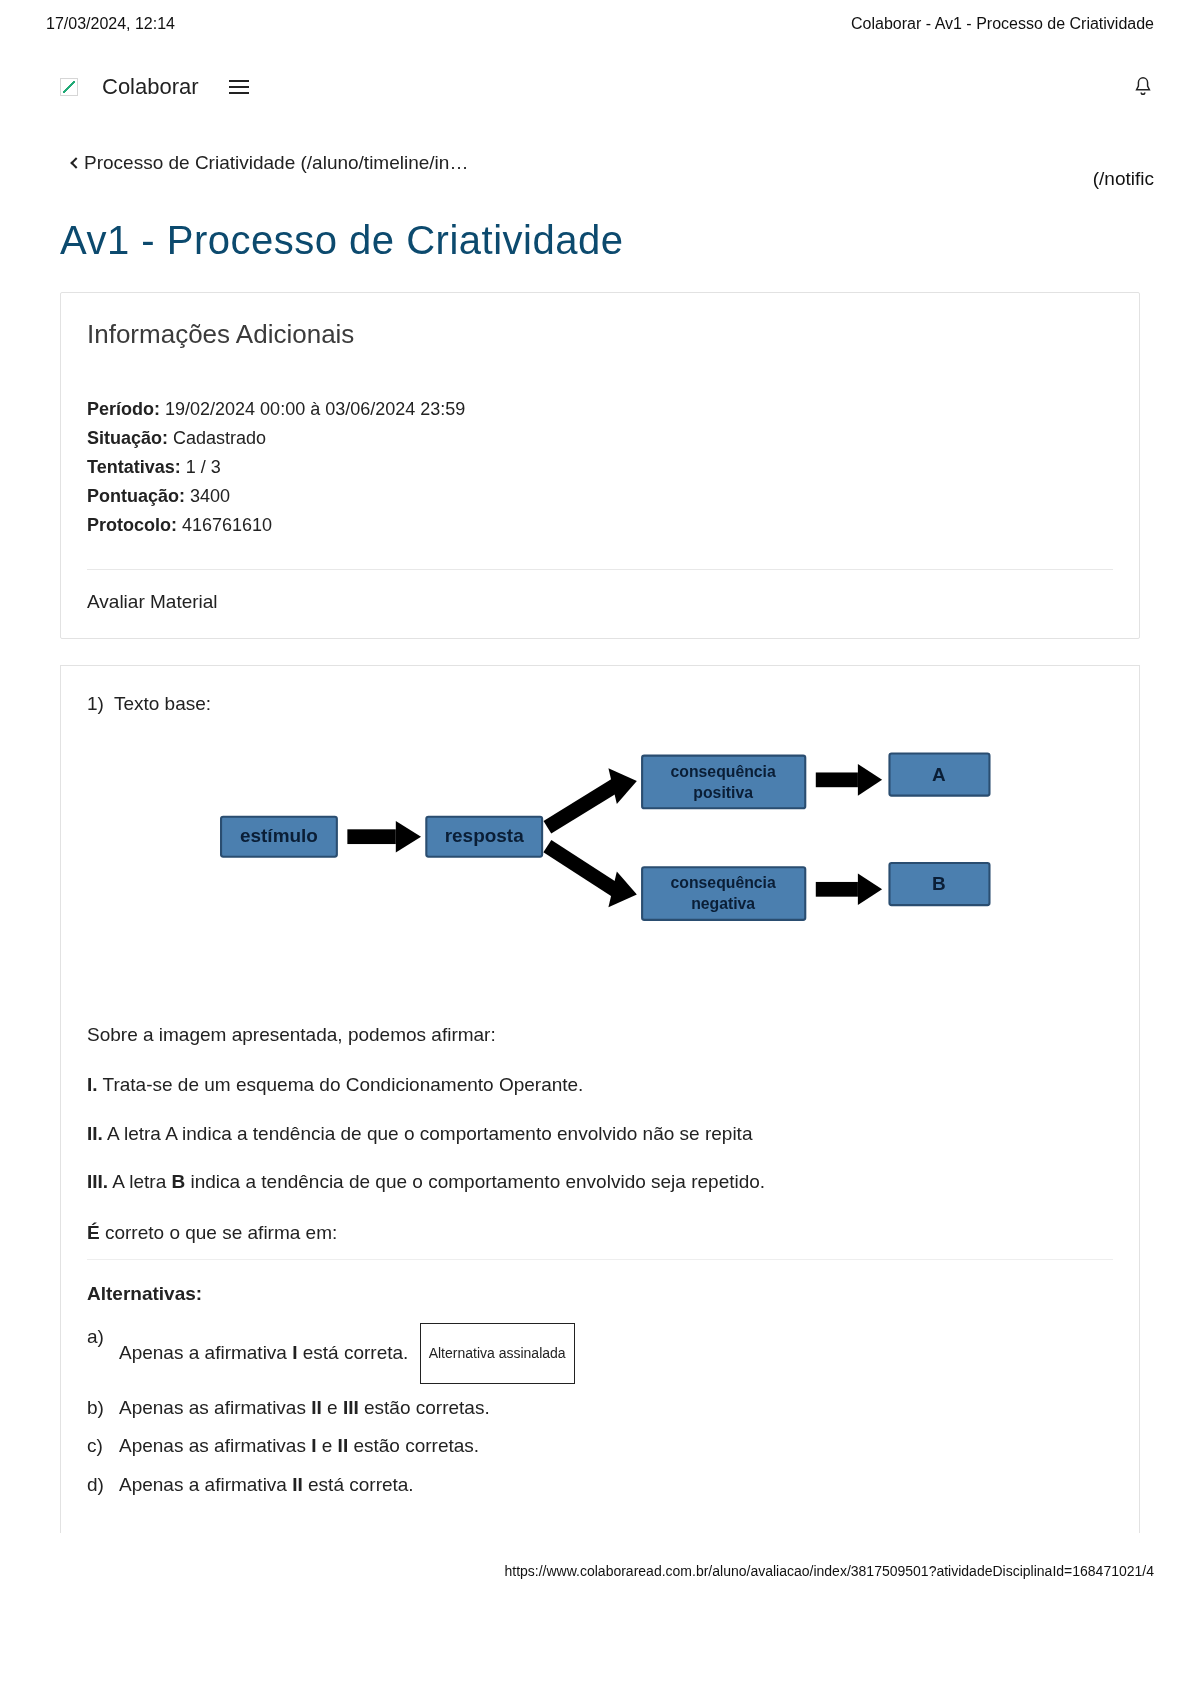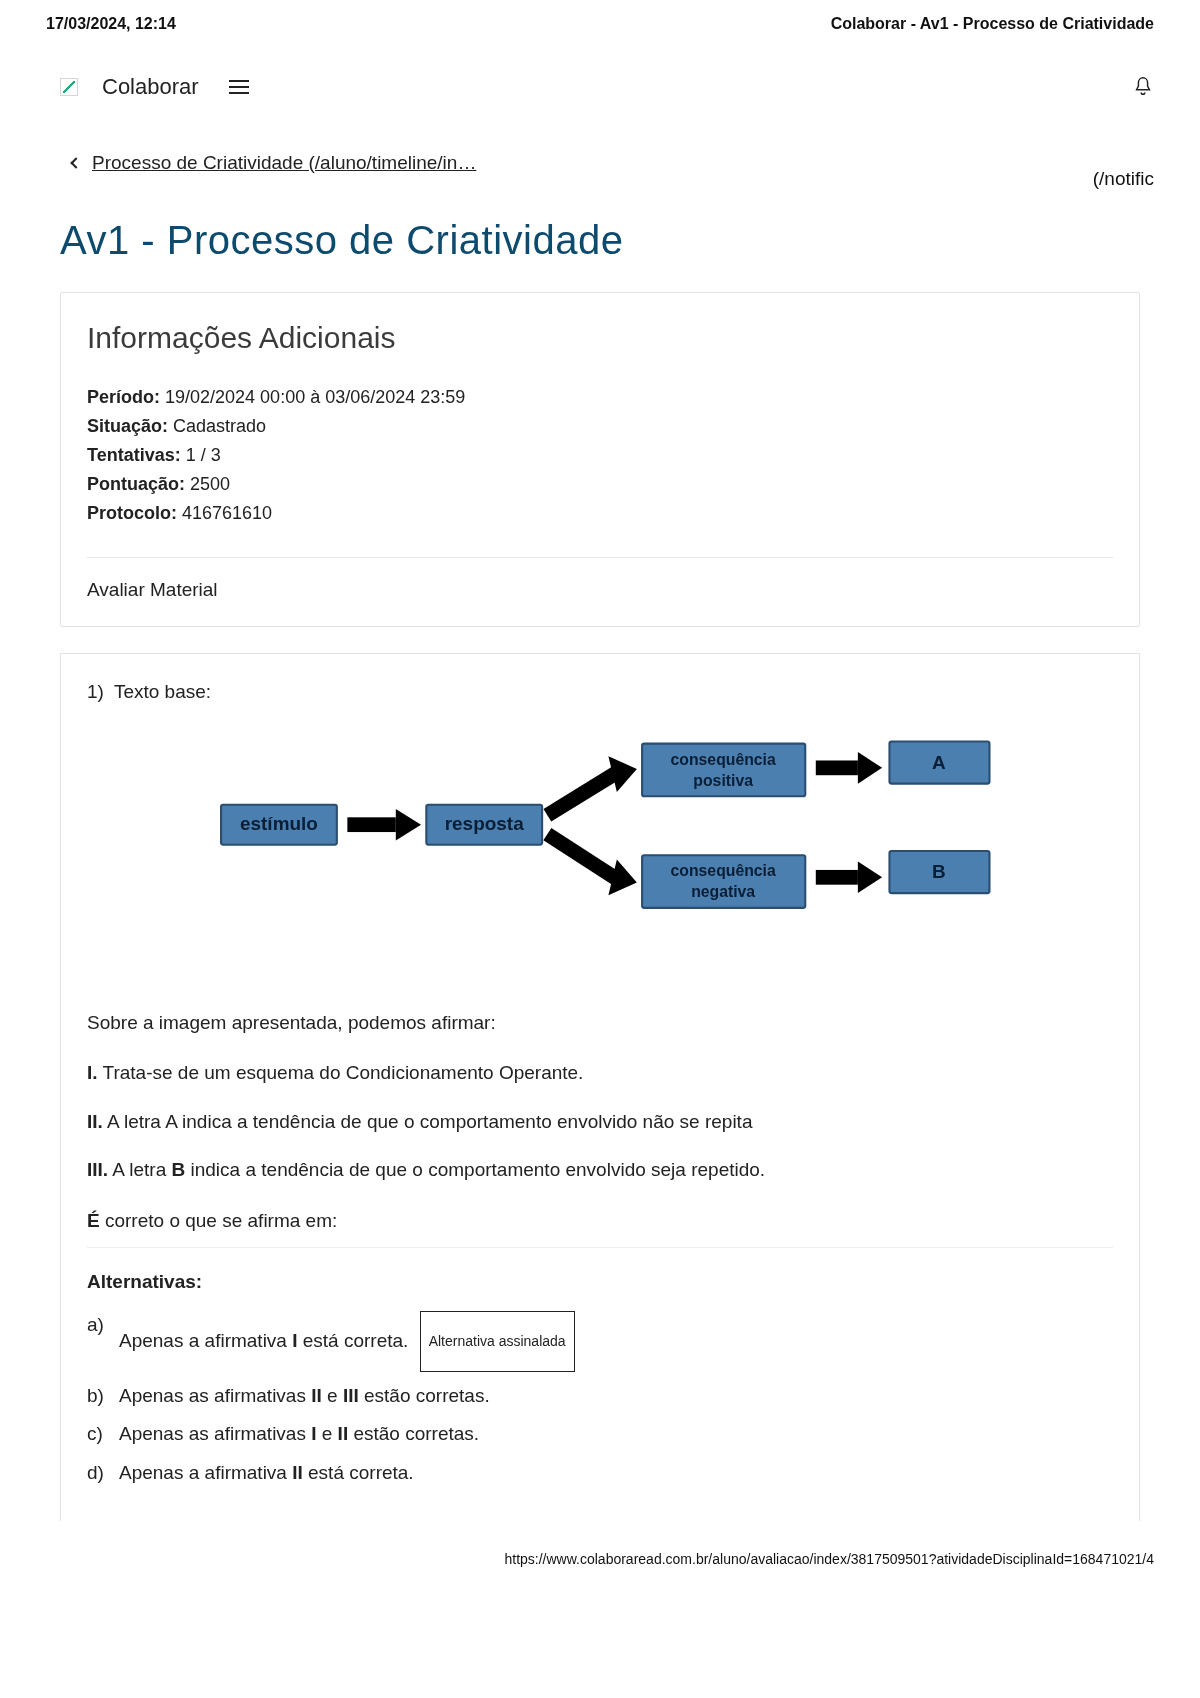--- a/index.html
+++ b/index.html
@@ -11,21 +11,20 @@
     margin: 0 auto;
     font-size: 18px;
     line-height: 1.5;
   }
   .page-header {
     display: flex;
     justify-content: space-between;
     padding: 12px 46px 8px 46px;
     font-size: 16px;
     color: #111;
-    font-weight: bold;
   }
   .topbar {
     display: flex;
     align-items: center;
     justify-content: space-between;
     padding: 26px 46px 6px 60px;
   }
   .brand {
     display: flex;
     align-items: center;
@@ -56,23 +55,22 @@
     cursor: pointer;
   }
   .breadcrumb-row {
     display: flex;
     justify-content: space-between;
     align-items: center;
     padding: 24px 46px 6px 72px;
     font-size: 19px;
   }
   .breadcrumb {
-    display: flex; align-items: center; gap: 12px;
+    display: flex; align-items: center; gap: 4px;
     cursor: pointer;
-    text-decoration: underline;
   }
   .chevron-left {
     display: inline-block;
     width: 8px; height: 8px;
     border-left: 2px solid #222;
     border-bottom: 2px solid #222;
     transform: rotate(45deg);
   }
   .notific {
     color: #111;
@@ -86,23 +84,23 @@
     letter-spacing: 0.5px;
   }
   .card {
     margin: 0 60px 26px 60px;
     border: 1px solid #e2e2e2;
     border-radius: 2px;
     padding: 22px 26px;
   }
   .card h2 {
     font-weight: 300;
-    font-size: 30px;
+    font-size: 26px;
     color: #3b3b3b;
-    margin-bottom: 24px;
+    margin-bottom: 42px;
   }
   .info-line { font-size: 18px; margin-bottom: 2px; }
   .info-line b { font-weight: 700; }
   .divider {
     border: none;
     border-top: 1px solid #e8e8e8;
     margin: 30px 0 18px 0;
   }
   .rate-link {
     font-size: 19px;
@@ -190,21 +188,21 @@
   <div class="info-line">
     <b>Período:</b><span> 19/02/2024 00:00 à 03/06/2024 23:59</span>
   </div>
   <div class="info-line">
     <b>Situação:</b><span> Cadastrado</span>
   </div>
   <div class="info-line">
     <b>Tentativas:</b><span> 1 / 3</span>
   </div>
   <div class="info-line">
-    <b>Pontuação:</b><span> 2500</span>
+    <b>Pontuação:</b><span> 3400</span>
   </div>
   <div class="info-line">
     <b>Protocolo:</b><span> 416761610</span>
   </div>
 
   <hr class="divider">
 
   <div class="rate-link">Avaliar Material</div>
 </div>
 

